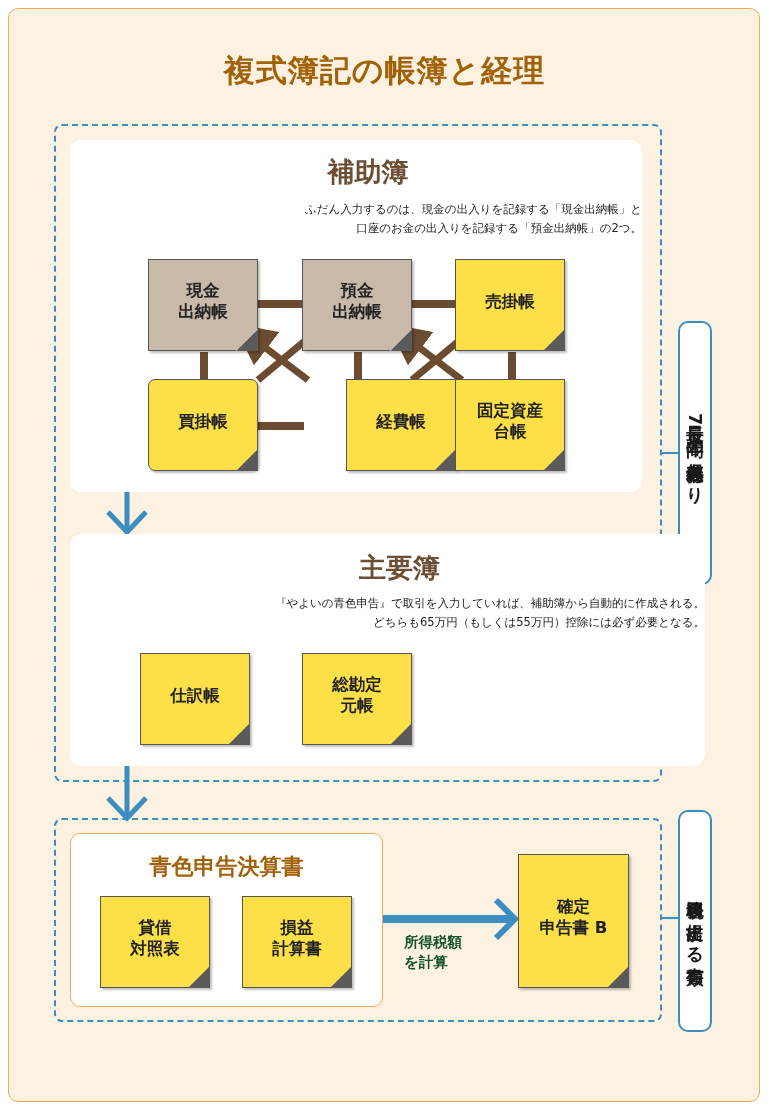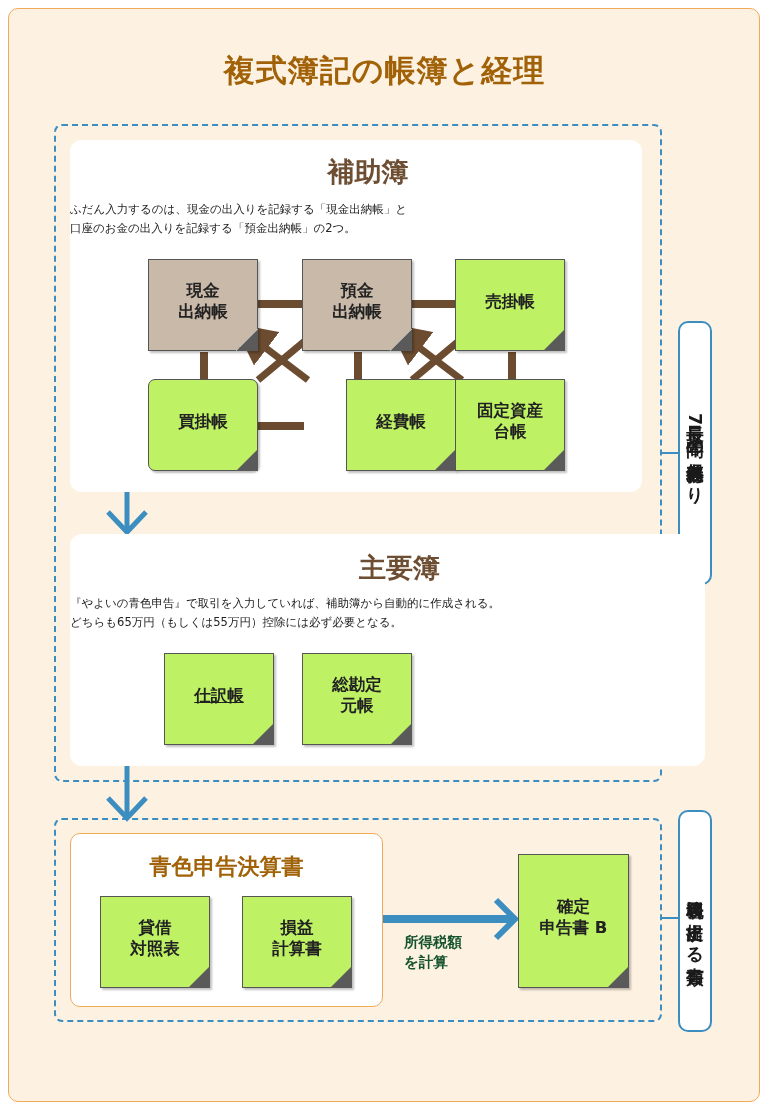--- a/index.html
+++ b/index.html
@@ -19,25 +19,25 @@
     position: absolute; border: 2.5px dashed #3c8dc0; border-radius: 8px; box-sizing: border-box;
   }
   .panel {
     position: absolute; background: #ffffff; border-radius: 12px;
   }
   .panel-title {
     position: absolute; left: 0; width: 100%; text-align: center;
     font-size: 27px; font-weight: bold; color: #6e4e33; margin-left: 12px;
   }
   .panel-desc {
-    position: absolute; left: 0; width: 100%; text-align: left;
+    position: absolute; left: 0; width: 100%; text-align: right;
     font-size: 11.5px; color: #222; line-height: 19px;
   }
   .doc {
-    position: absolute; width: 110px; height: 92px; background: #bef264;
+    position: absolute; width: 110px; height: 92px; background: #fde047;
     border: 1px solid #555; box-sizing: border-box;
     box-shadow: 2px 2px 2px rgba(0,0,0,0.25);
     display: flex; align-items: center; justify-content: center; text-align: center;
     font-size: 16.5px; font-weight: bold; color: #222; line-height: 21px; white-space: pre-line;
   }
   .doc.shaded { background: #c9b9a9; }
   .doc .fold {
     position: absolute; right: -1px; bottom: -1px; width: 0; height: 0;
     border-style: solid; border-width: 0 0 22px 22px;
     border-color: transparent transparent #5a5a5a transparent;
@@ -152,21 +152,21 @@
 台帳</span>
 </div>
 
 <div class="panel" style="left:70px; top:534px; width:635px; height:232px;">
   <div class="panel-title" style="top:16px;">主要簿</div>
   <div class="panel-desc" style="top:60px;">
     <div>『やよいの青色申告』で取引を入力していれば、補助簿から自動的に作成される。</div>
     <div>どちらも65万円（もしくは55万円）控除には必ず必要となる。</div>
   </div>
 </div>
-<div class="doc" style="left:164px; top:653px;text-decoration:underline;">
+<div class="doc" style="left:140px; top:653px;">
   <div class="fold"></div>
   <span class="label">仕訳帳</span>
 </div>
 <div class="doc" style="left:302px; top:653px;">
   <div class="fold"></div>
   <span class="label">総勘定
 元帳</span>
 </div>
 
 <div class="dash" style="left:54px; top:818px; width:608px; height:204px;"></div>

